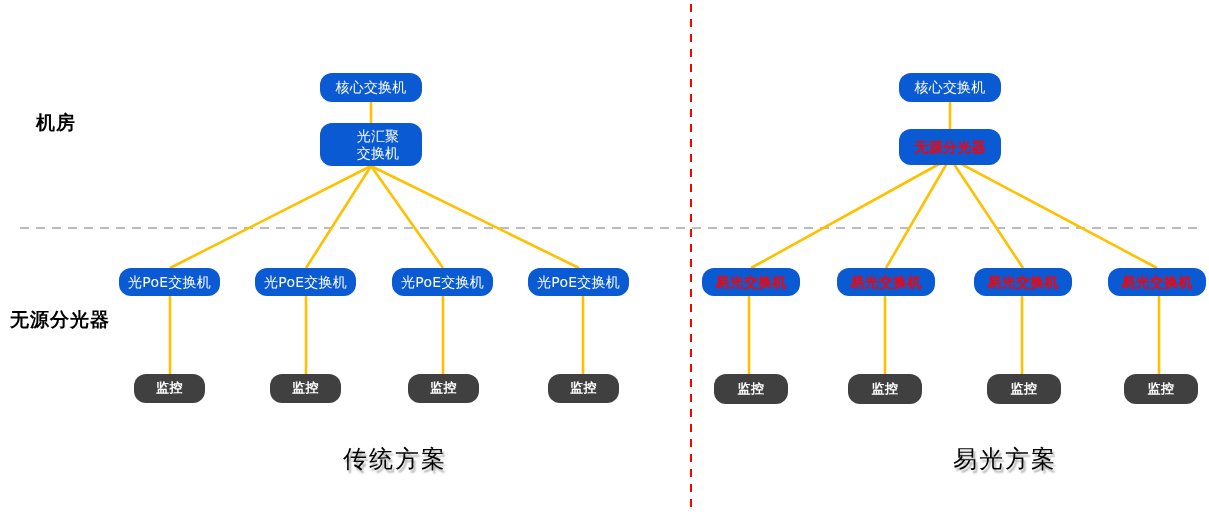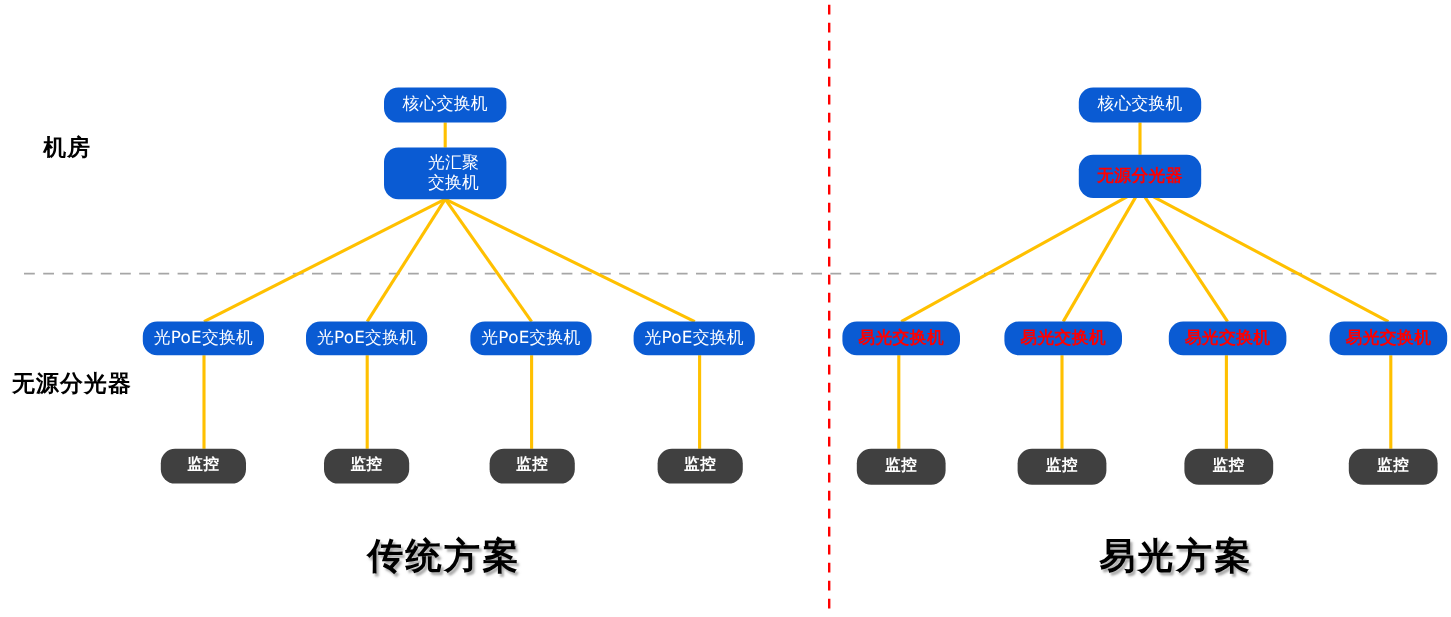--- a/index.html
+++ b/index.html
@@ -61,25 +61,26 @@
     position: absolute;
     color: #000000;
     font-weight: bold;
     font-size: 19px;
     letter-spacing: 1px;
     z-index: 3;
   }
   .scheme-title {
     position: absolute;
     color: #000000;
-    font-weight: bold;
-    font-size: 30px;
+    font-weight: normal;
+    font-size: 24px;
     letter-spacing: 2px;
     text-shadow: 2px 3px 2px rgba(140,140,140,0.75);
     z-index: 3;
+    margin-left: 37px;
   }
 </style>
 </head>
 <body>
 
 <div id="stage" style="width: 1209px; height: 514px; background: rgb(255, 255, 255);">
 
   <svg id="edges" width="1209" height="514" viewBox="0 0 1209 514" xmlns="http://www.w3.org/2000/svg">
       <line x1="691" y1="4" x2="691" y2="508" stroke="#ff0000" stroke-width="2" stroke-dasharray="8,7"></line>
       <line x1="20" y1="228" x2="1198" y2="228" stroke="#a6a6a6" stroke-width="1.5" stroke-dasharray="9,7"></line>

